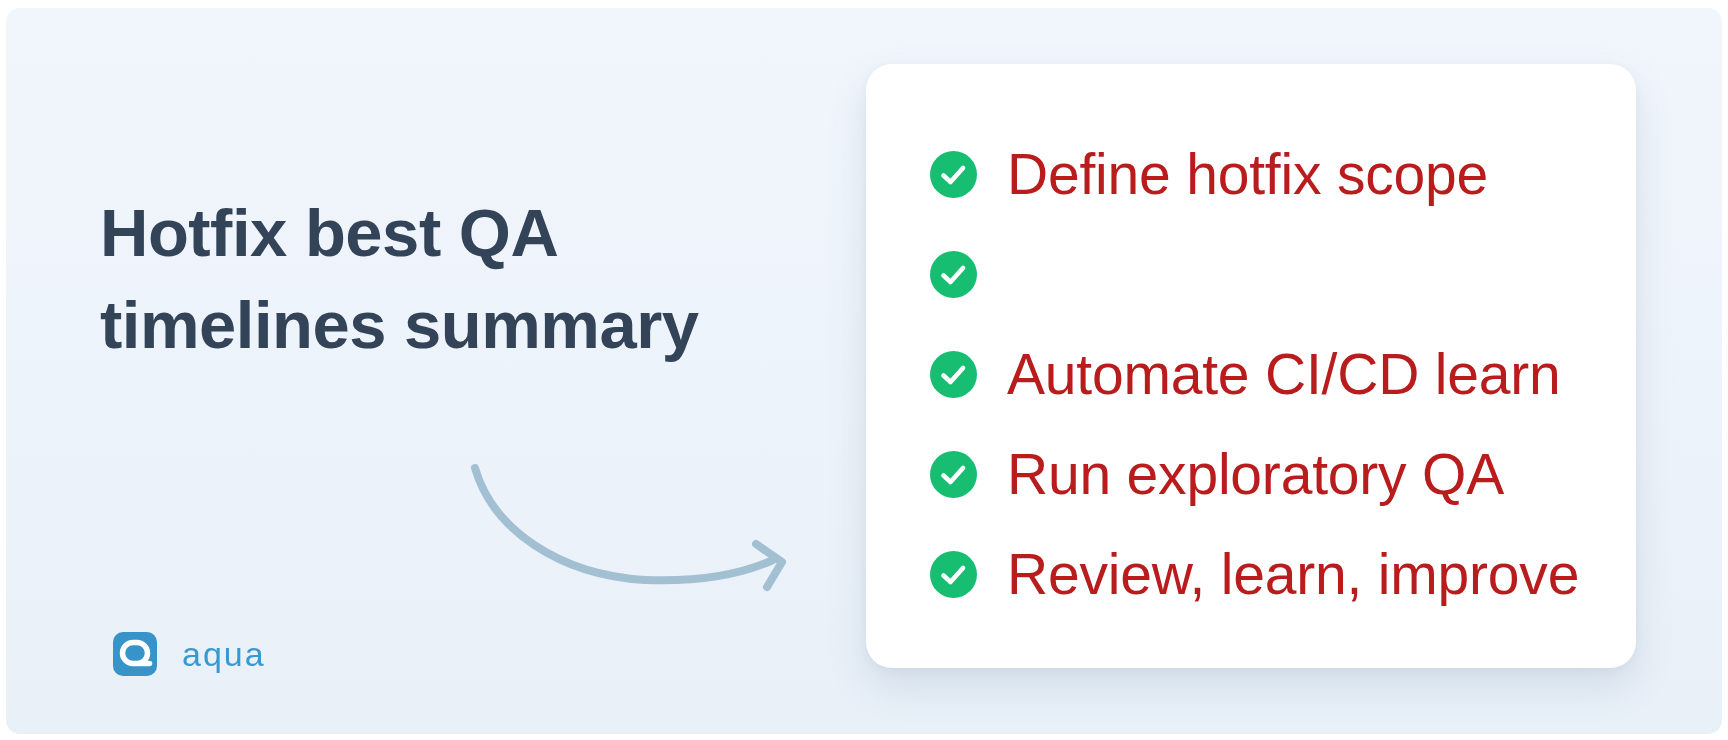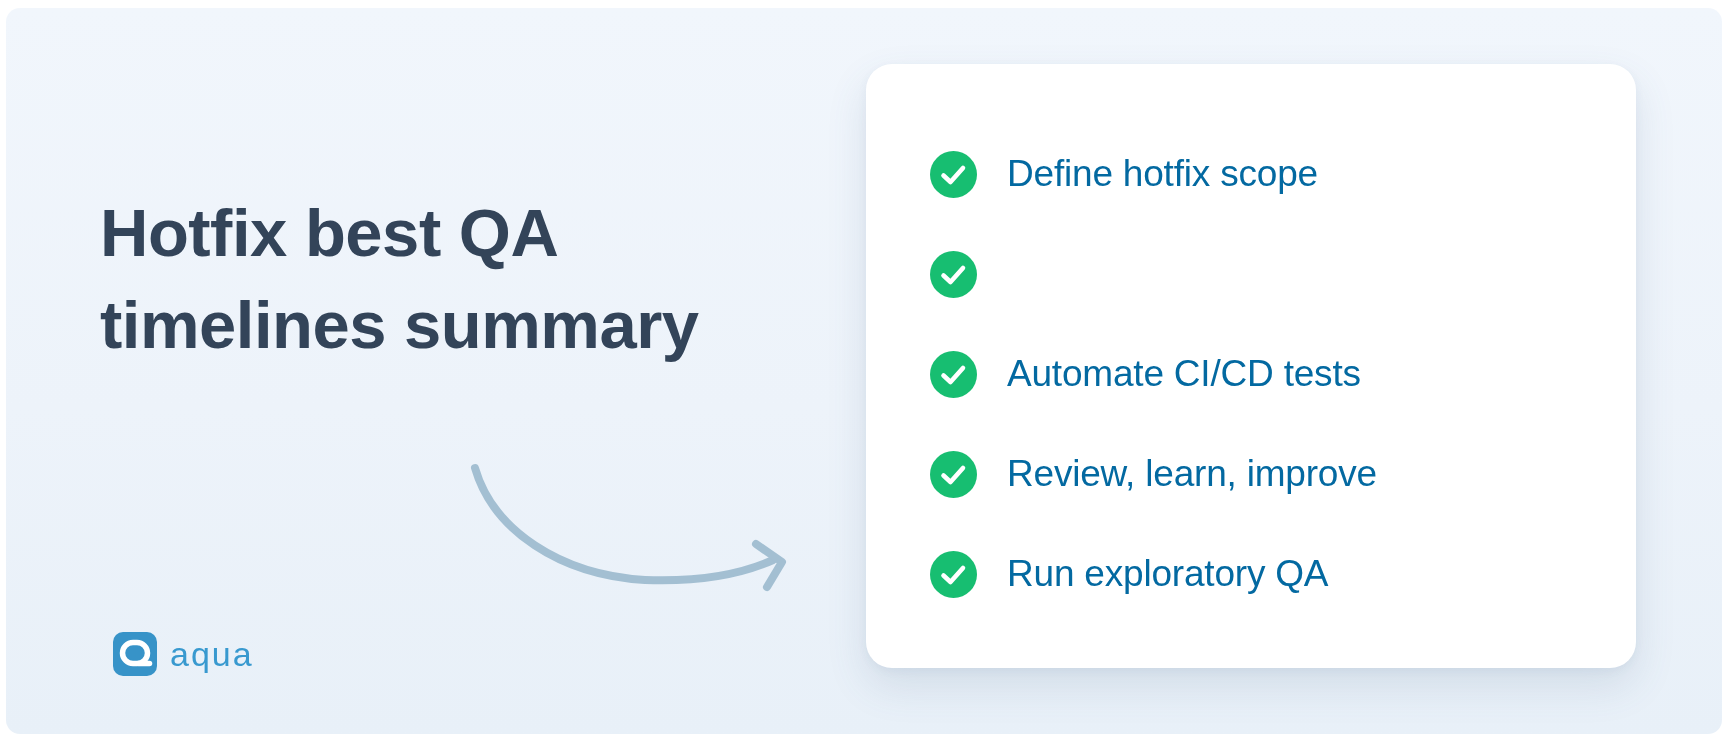--- a/index.html
+++ b/index.html
@@ -56,32 +56,32 @@
     display: flex;
     align-items: center;
   }
   .check {
     width: 47px; height: 47px;
     flex: 0 0 47px;
     margin-right: 30px;
   }
   .check svg { display: block; width: 47px; height: 47px; }
   .row-label {
-    font-size: 37px;
+    font-size: 57px;
     font-weight: 500;
-    color: #0369a1;
+    color: #b91c1c;
     letter-spacing: -0.2px;
     white-space: nowrap;
   }
   .logo {
     position: absolute;
     left: 107px; top: 624px;
     display: flex;
     align-items: center;
-    gap: 13px;
+    gap: 25px;
   }
   .logo-mark { width: 44px; height: 44px; display: block; }
   .logo-text {
     font-size: 34px;
     font-weight: 500;
     color: #3899CF;
     letter-spacing: 2px;
     line-height: 44px;
   }
 </style>
@@ -124,41 +124,41 @@
     </span>
   </div>
 
   <div class="row">
     <span class="check">
       <svg viewBox="0 0 47 47" xmlns="http://www.w3.org/2000/svg" aria-hidden="true">
         <circle cx="23.5" cy="23.5" r="23.5" fill="#17BE71"></circle>
         <path d="M13.5,24.5 L20.5,31 L33,17" fill="none" stroke="#FFFFFF" stroke-width="4.6" stroke-linecap="round" stroke-linejoin="round"></path>
       </svg>
     </span>
-    <span class="row-label">Automate CI/CD tests</span>
+    <span class="row-label">Automate CI/CD learn</span>
+  </div>
+
+  <div class="row">
+    <span class="check">
+      <svg viewBox="0 0 47 47" xmlns="http://www.w3.org/2000/svg" aria-hidden="true">
+        <circle cx="23.5" cy="23.5" r="23.5" fill="#17BE71"></circle>
+        <path d="M13.5,24.5 L20.5,31 L33,17" fill="none" stroke="#FFFFFF" stroke-width="4.6" stroke-linecap="round" stroke-linejoin="round"></path>
+      </svg>
+    </span>
+    <span class="row-label">Run exploratory QA</span>
   </div>
 
   <div class="row">
     <span class="check">
       <svg viewBox="0 0 47 47" xmlns="http://www.w3.org/2000/svg" aria-hidden="true">
         <circle cx="23.5" cy="23.5" r="23.5" fill="#17BE71"></circle>
         <path d="M13.5,24.5 L20.5,31 L33,17" fill="none" stroke="#FFFFFF" stroke-width="4.6" stroke-linecap="round" stroke-linejoin="round"></path>
       </svg>
     </span>
     <span class="row-label">Review, learn, improve</span>
-  </div>
-
-  <div class="row">
-    <span class="check">
-      <svg viewBox="0 0 47 47" xmlns="http://www.w3.org/2000/svg" aria-hidden="true">
-        <circle cx="23.5" cy="23.5" r="23.5" fill="#17BE71"></circle>
-        <path d="M13.5,24.5 L20.5,31 L33,17" fill="none" stroke="#FFFFFF" stroke-width="4.6" stroke-linecap="round" stroke-linejoin="round"></path>
-      </svg>
-    </span>
-    <span class="row-label">Run exploratory QA</span>
   </div>
 </div>
     </div>
 
     <div class="logo">
       <svg class="logo-mark" viewBox="0 0 44 44" xmlns="http://www.w3.org/2000/svg" aria-hidden="true">
         <rect x="0" y="0" width="44" height="44" rx="10" fill="#3793C8"></rect>
         <rect x="9.5" y="10.5" width="25" height="21" rx="10.5" fill="none" stroke="#FFFFFF" stroke-width="5.5"></rect>
         <path d="M26,31.5 L36.5,31.5" fill="none" stroke="#FFFFFF" stroke-width="5.5" stroke-linecap="round"></path>
       </svg>

